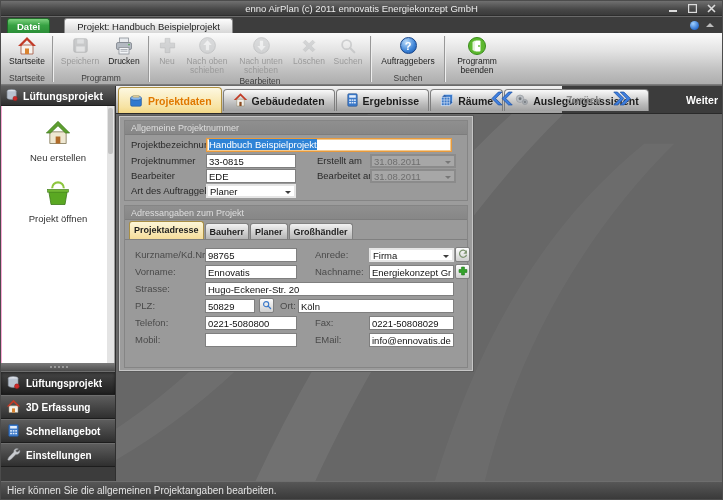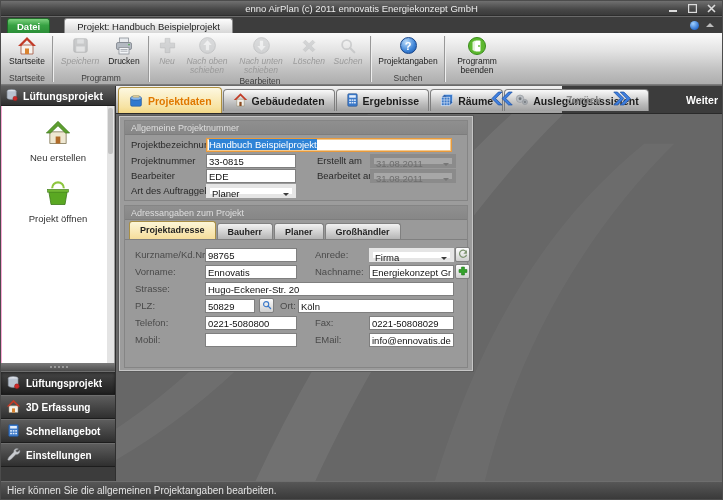--- a/index.html
+++ b/index.html
@@ -29,21 +29,21 @@
 
   
   .ribbon{position:absolute;left:0;top:32px;width:100%;height:52px;
     background:linear-gradient(#fbfbfb,#e3e3e3 35%,#c3c3c3 70%,#adadad);border-bottom:1px solid #7c7c7c;
     display:flex;align-items:stretch;padding-left:2px;}
   .rgroup{display:flex;flex-direction:column;padding:0 2px;}
   .rbtns{flex:1;display:flex;align-items:flex-start;}
   .rbtn{display:flex;flex-direction:column;align-items:center;padding-top:2px;cursor:default;}
   .rbtn .icon{height:21px;display:flex;align-items:center;justify-content:center;}
   .rlabel{font-size:8.5px;color:#222;text-align:center;line-height:1.05;margin-top:1px;}
-  .rbtn.disabled .rlabel{color:#9a9a9a;font-style:italic;}
+  .rbtn.disabled .rlabel{color:#9a9a9a;}
   .rbtn.disabled .icon{opacity:.55;filter:grayscale(60%);}
   .rgname{height:12px;font-size:8.5px;color:#3d3d3d;text-align:center;line-height:12px;}
   .rgsep{width:0;border-left:1px solid #989898;border-right:1px solid #eeeeee;margin:3px 1px 2px 1px;}
 
   
   .main{position:absolute;left:0;top:85px;width:100%;bottom:18px;display:flex;}
   .sidebar{width:115px;background:#f9a8d4;display:flex;flex-direction:column;border-right:1px solid #2f2f2f;}
   .sbheader{height:20px;background:linear-gradient(#616161,#303030);border-bottom:1px solid #1f1f1f;
     color:#fff;font-size:10.5px;font-weight:bold;display:flex;align-items:center;gap:4px;padding-left:4px;}
   .sbwhite{flex:1;background:#fff;position:relative;margin:0 0 0 1px;border-right:1px solid #9a9a9a;}
@@ -82,30 +82,30 @@
   .gbox{position:absolute;left:4px;width:344px;background:#9a9a9a;border:1px solid #858585;}
   .gtitle{height:14px;background:linear-gradient(#8f8f8f,#878787);border-bottom:1px solid #7d7d7d;
     color:#dedede;font-size:9px;line-height:14px;padding-left:6px;}
   .frow{position:absolute;height:14px;font-size:9.5px;}
   .flabel{position:absolute;color:#2a2a2a;line-height:14px;white-space:nowrap;}
   .fin{position:absolute;height:14px;border:1px solid #7f7f7f;background:#fff;font-family:"Liberation Sans",sans-serif;
     font-size:9.5px;color:#111;padding:0 2px;line-height:12px;}
   input.fin{outline:none;}
   .fin.hl{border:1px solid #e89a3c;box-shadow:0 0 0 1px #f3c98e inset;}
   .sel-text{background:#2e83d6;color:#fff;}
-  .combo{position:absolute;height:14px;background:#fff;border:4px solid #e5e5e5;font-size:9.5px;color:#111;
+  .combo{position:absolute;height:14px;background:#fff;border:2px solid #e5e5e5;font-size:9.5px;color:#111;
     line-height:12px;padding:0 12px 0 2px;cursor:default;}
   .combo::after{content:"";position:absolute;right:3px;top:5px;border:3px solid transparent;border-top-color:#3c3c3c;}
   .combo.disabled{background:#a7a7a7;color:#6e6e6e;border-color:#8b8b8b;}
   .combo.disabled::after{border-top-color:#777;}
   .sqbtn{position:absolute;width:15px;height:15px;background:linear-gradient(#fdfdfd,#cfcfcf);border:1px solid #808080;
     border-radius:2px;display:flex;align-items:center;justify-content:center;cursor:default;}
 
   .subtabs{position:absolute;left:4px;display:flex;align-items:flex-end;}
-  .stab{height:16px;padding:0 10px;background:linear-gradient(#f2f2f2,#b5b5b5);border:1px solid #808080;border-bottom:none;
+  .stab{height:16px;padding:0 4px;background:linear-gradient(#f2f2f2,#b5b5b5);border:1px solid #808080;border-bottom:none;
     border-radius:3px 3px 0 0;font-size:9px;font-weight:bold;color:#1e1e1e;line-height:16px;margin-right:1px;cursor:default;}
   .stab.active{height:18px;background:linear-gradient(#fdf6d8,#f5dd9b);border-color:#a98f45;}
   .subtab-line{position:absolute;left:0;right:0;height:1px;background:#808080;}
 
   
   .statusbar{position:absolute;left:0;bottom:0;width:100%;height:18px;
     background:linear-gradient(#575757,#3a3a3a);border-top:1px solid #6e6e6e;
     color:#e3e3e3;font-size:10px;display:flex;align-items:center;padding-left:6px;}
 
   .helpcircle{width:17px;height:17px;border-radius:50%;background:radial-gradient(circle at 35% 28%,#bcdcfa,#3b82d6 60%,#1d55a6);
@@ -257,21 +257,21 @@
     </div>
 
     <div class="rgsep"></div>
 
     <div class="rgroup">
       <div class="rbtns">
         <div class="rbtn" style="width:66px">
           <span class="icon">
             <span class="helpcircle">?</span>
           </span>
-          <span class="rlabel">Projektangaben</span>
+          <span class="rlabel">Auftraggebers</span>
         </div>
       </div>
       <div class="rgname">Suchen</div>
     </div>
 
     <div class="rgsep"></div>
 
     <div class="rgroup">
       <div class="rbtns">
         <div class="rbtn" style="width:56px">

